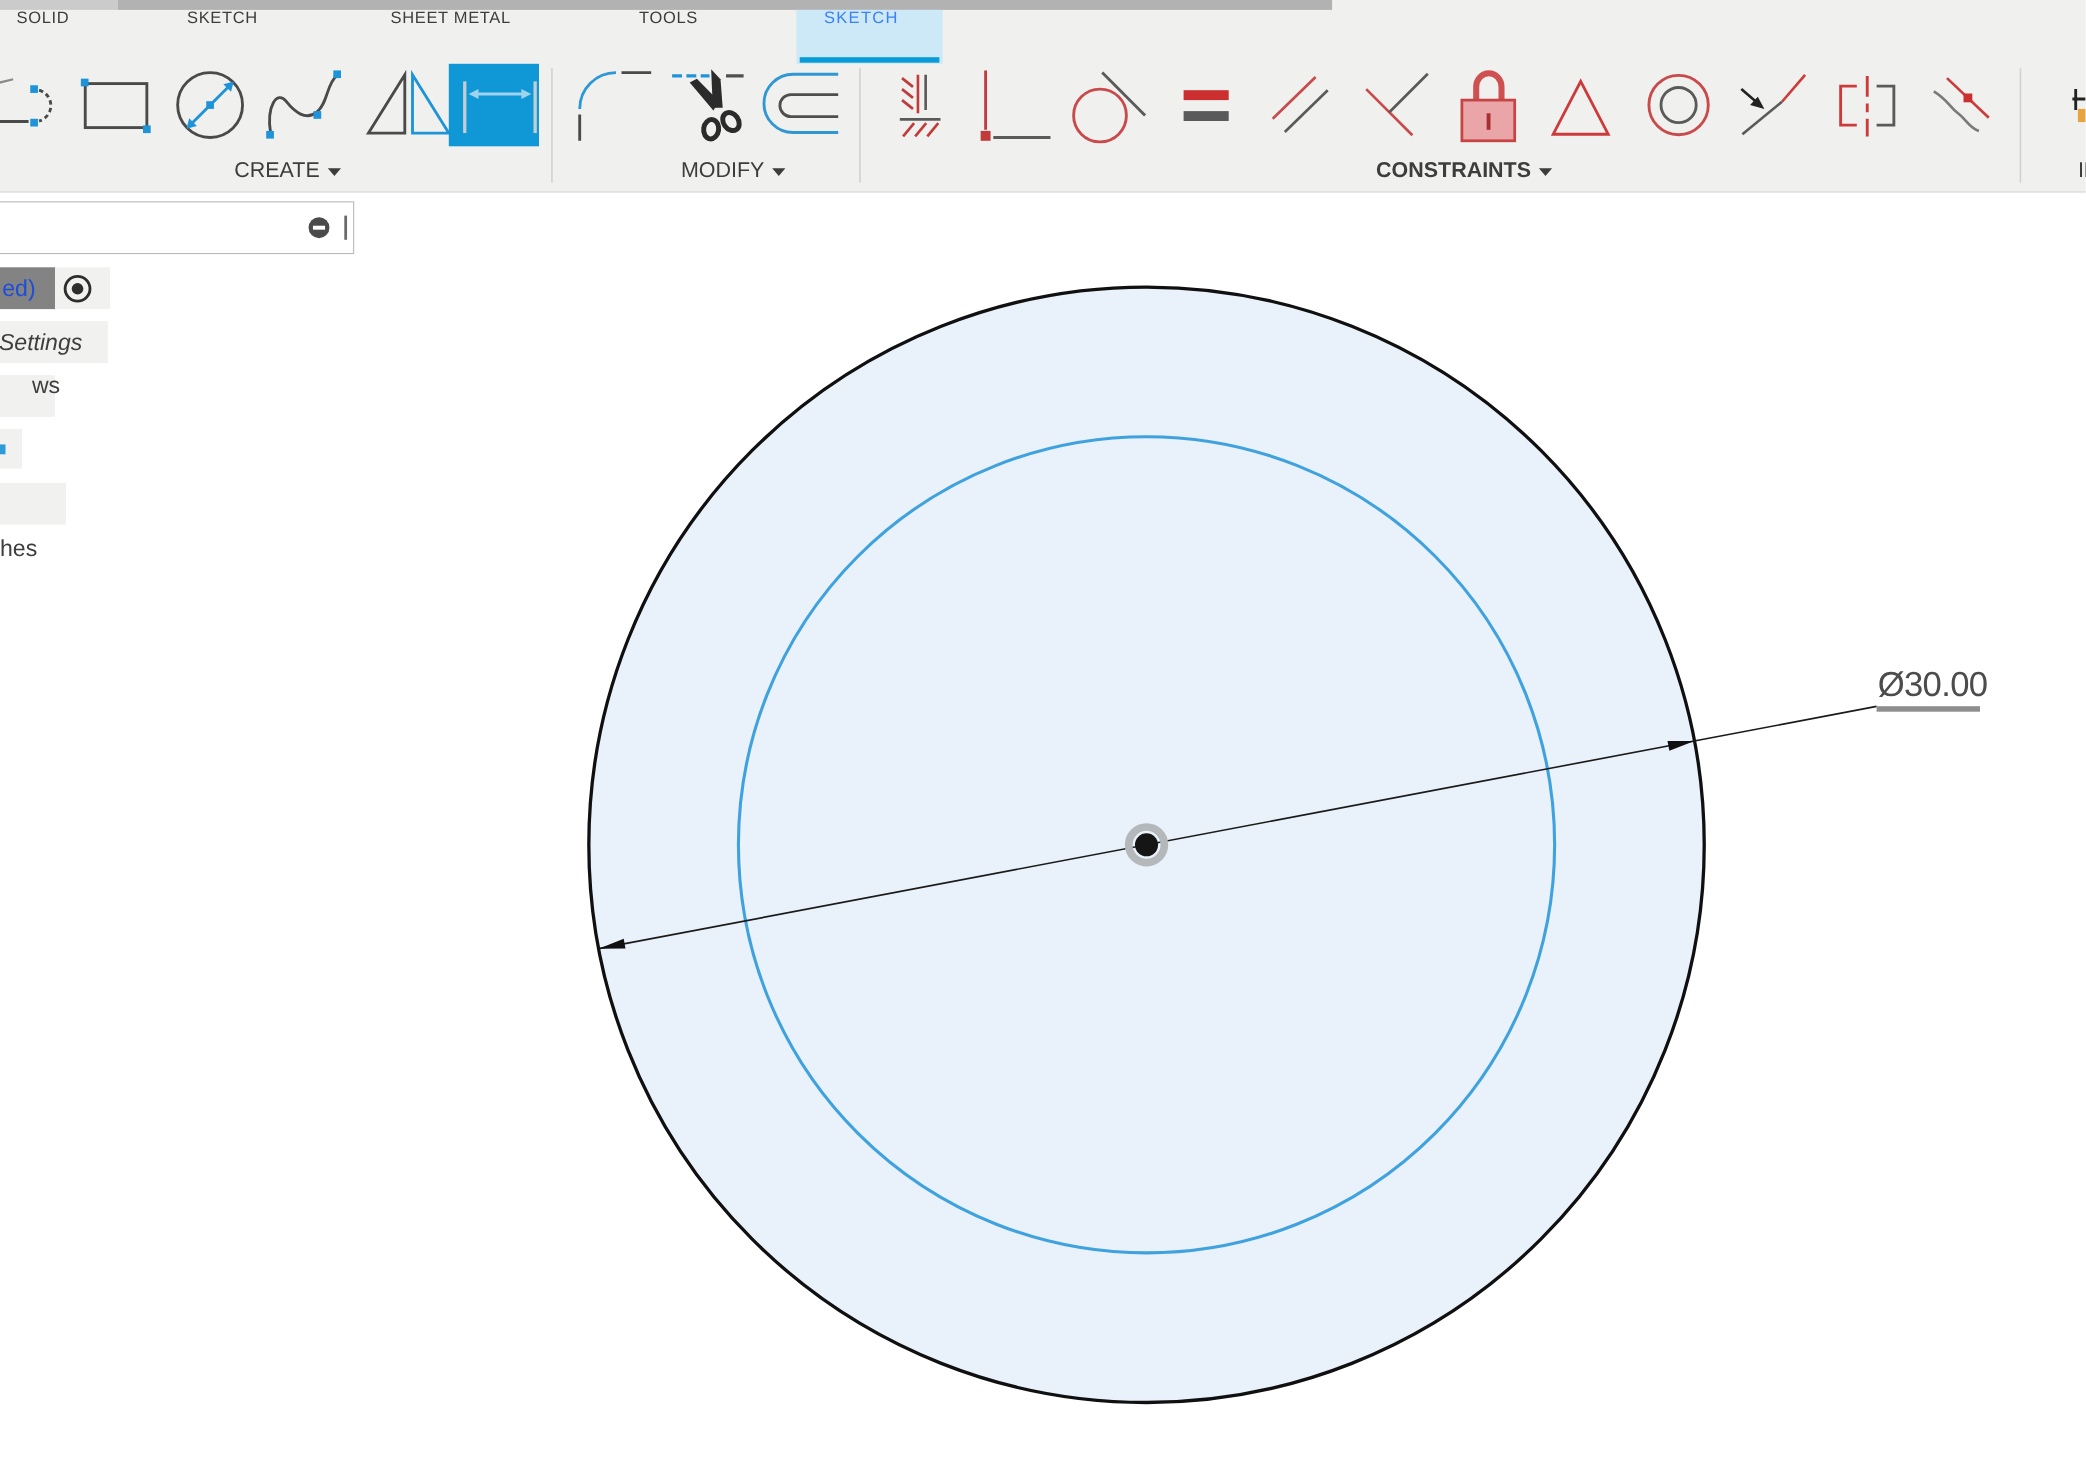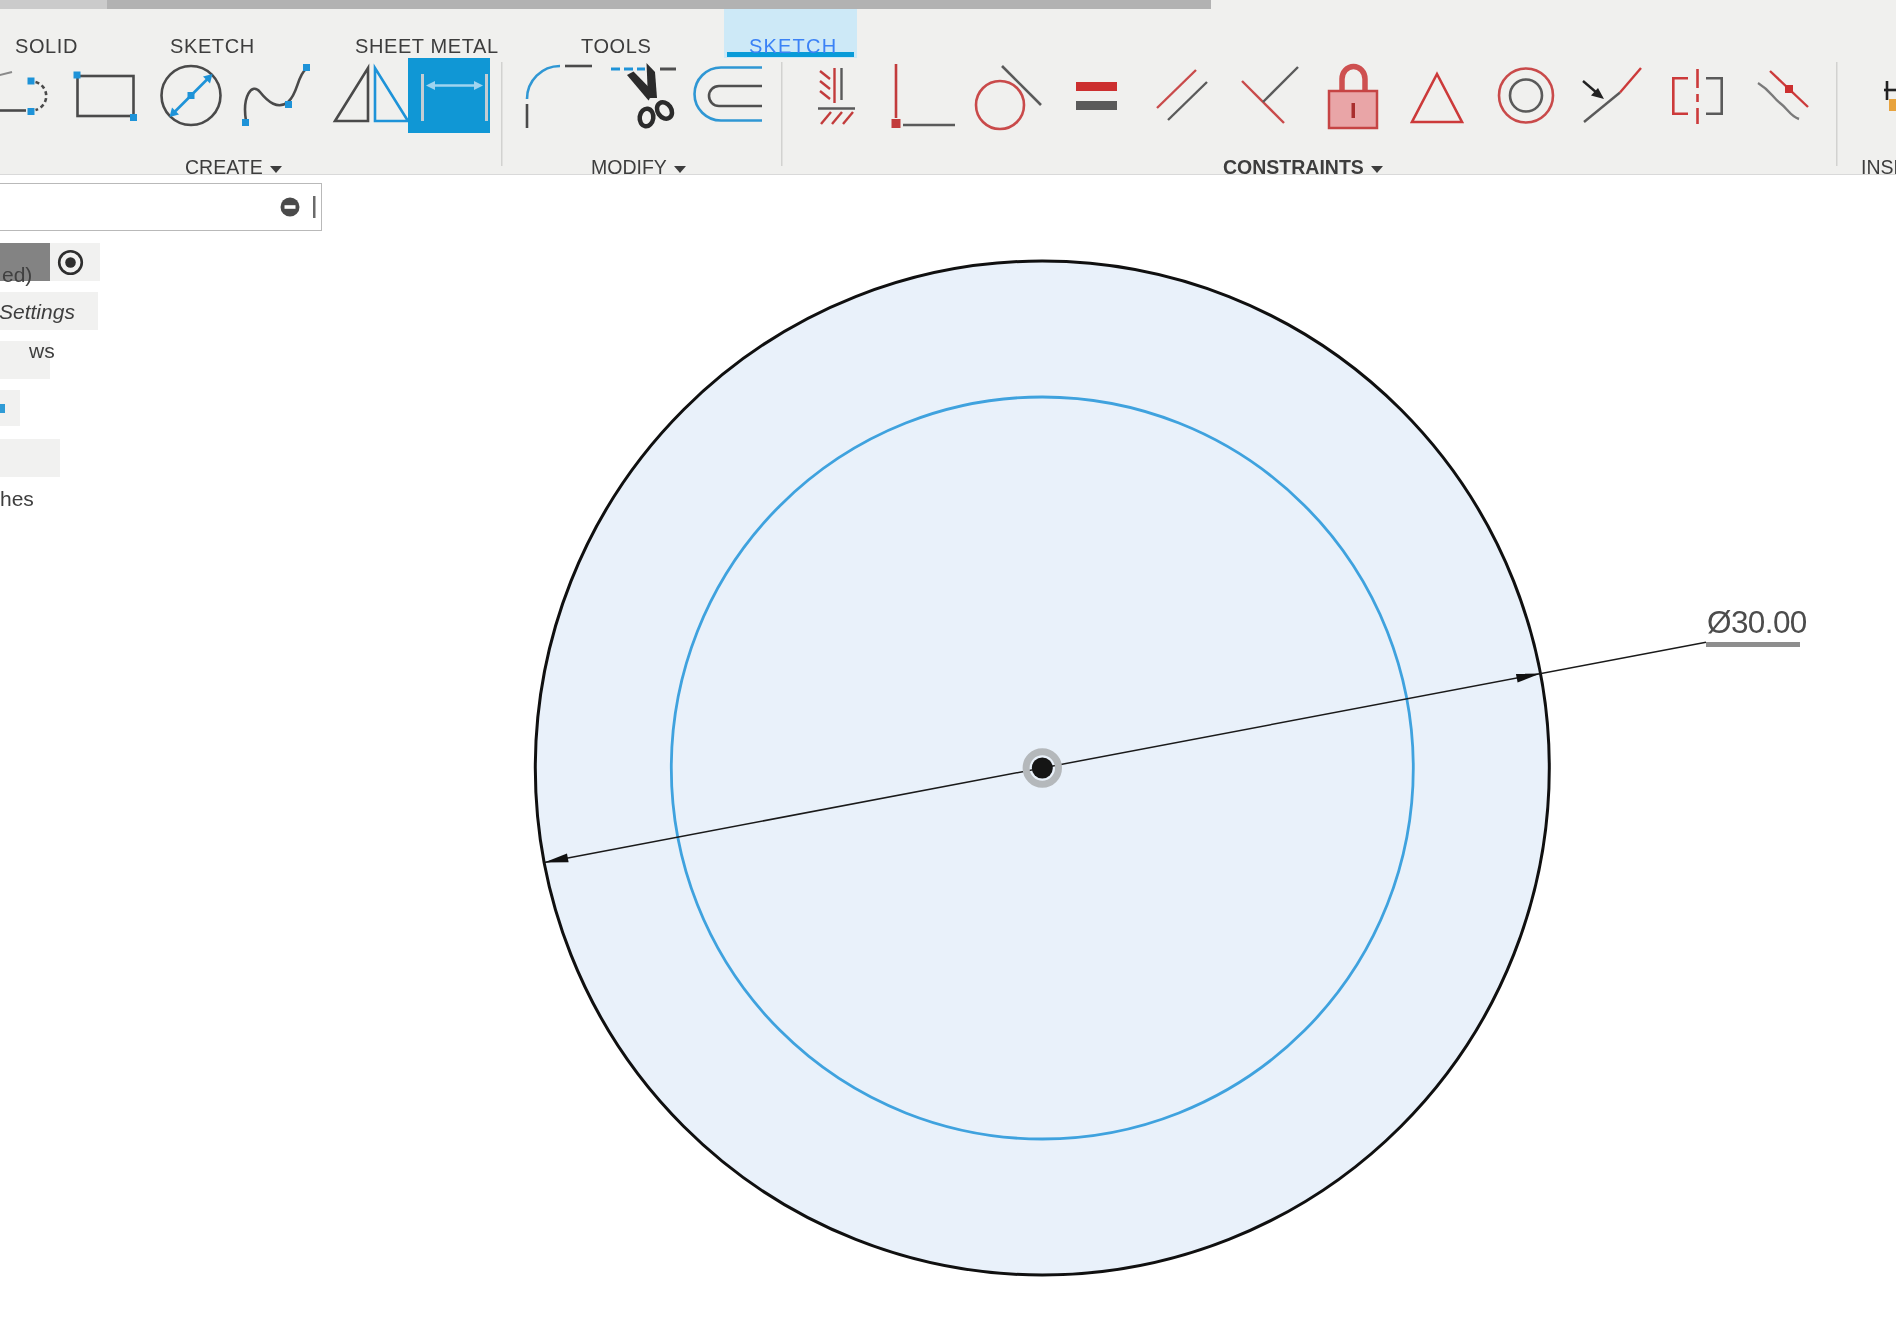--- a/index.html
+++ b/index.html
@@ -2,24 +2,24 @@
 <html><head>
 <meta charset="utf-8">
 <style>
   html,body{margin:0;padding:0;width:1896px;height:1340px;overflow:hidden;background:#ffffff;
     font-family:"Liberation Sans",sans-serif;}
   .abs{position:absolute;}
   #topstrip{position:absolute;left:0;top:0;width:1896px;height:9px;background:#f0f0ee;}
   #strip1{position:absolute;left:0;top:0;width:107px;height:9px;background:#cbcbcb;}
   #strip2{position:absolute;left:107px;top:0;width:1104px;height:9px;background:#b2b2b2;}
   #toolbar{position:absolute;left:0;top:9px;width:1896px;height:165px;background:#f0f0ee;border-bottom:1px solid #d9d9d9;}
-  .tab{position:absolute;top:35px;font-size:20px;letter-spacing:0.6px;color:#3d3d3d;}
+  .tab{position:absolute;top:8px;font-size:15px;letter-spacing:0.6px;color:#3d3d3d;}
   #sketchtab{position:absolute;left:724px;top:9px;width:133px;height:49px;background:#cde9f7;}
   #sketchunder{position:absolute;left:727px;top:52px;width:127px;height:5px;background:#099bd8;}
-  .glabel{position:absolute;top:156px;font-size:19.5px;color:#3d3d3d;white-space:nowrap;}
+  .glabel{position:absolute;top:144px;font-size:19.5px;color:#3d3d3d;white-space:nowrap;margin-left:28px;}
   .caret{display:inline-block;width:0;height:0;border-left:6px solid transparent;border-right:6px solid transparent;border-top:7px solid #3d3d3d;margin-left:7px;margin-bottom:1px;}
   #canvas{position:absolute;left:0;top:175px;width:1896px;height:1165px;}
   
   #searchbox{position:absolute;left:-20px;top:183px;width:342px;height:48px;background:#ffffff;border:1.5px solid #b9b9b9;box-sizing:border-box;}
   .trow{position:absolute;background:#f1f1f0;}
   .trowtext{font-size:21px;color:#3e3e3e;}
 </style>
 </head>
 <body>
 <div id="toolbar"></div>
@@ -179,21 +179,21 @@
   <circle cx="20" cy="17" r="9.5" fill="#4a4a4a"></circle>
   <rect x="14.5" y="15.2" width="11" height="3.6" fill="#ffffff"></rect>
   <rect x="43" y="6" width="2.5" height="22" fill="#6a6a6a"></rect>
 </svg>
 <div class="trow" style="left:0;top:243px;width:100px;height:38px;"></div>
 <div class="trow" style="left:0;top:292px;width:98px;height:38px;"></div>
 <div class="trow" style="left:0;top:341px;width:50px;height:38px;"></div>
 <div class="trow" style="left:0;top:390px;width:20px;height:36px;"></div>
 <div class="trow" style="left:0;top:439px;width:60px;height:38px;"></div>
 <div class="abs" style="left:0;top:243px;width:50px;height:38px;background:#838383;"></div>
-<span class="abs trowtext" style="left:2px;top:263px;color:#404040;text-align:right;">ed)</span>
+<span class="abs trowtext" style="left:2px;top:251px;color:#1d4ed8;text-align:right;">ed)</span>
 <svg class="abs" style="left:56px;top:248px;" width="30" height="30" viewBox="0 0 30 30">
   <circle cx="14.5" cy="14.5" r="11.3" fill="none" stroke="#2e2e2e" stroke-width="2.6"></circle>
   <circle cx="14.5" cy="14.5" r="5.3" fill="#2e2e2e"></circle>
 </svg>
 <span class="abs trowtext" style="left:-1px;top:300px;font-style:italic;">Settings</span>
 <span class="abs trowtext" style="left:0px;top:339px;margin-left:29px;">ws</span>
 <div class="abs" style="left:0;top:404px;width:5px;height:9px;background:#2f9bd6;"></div>
 <span class="abs trowtext" style="left:0px;top:447px;margin-top:40px;">hes</span>
 
 </body></html>

